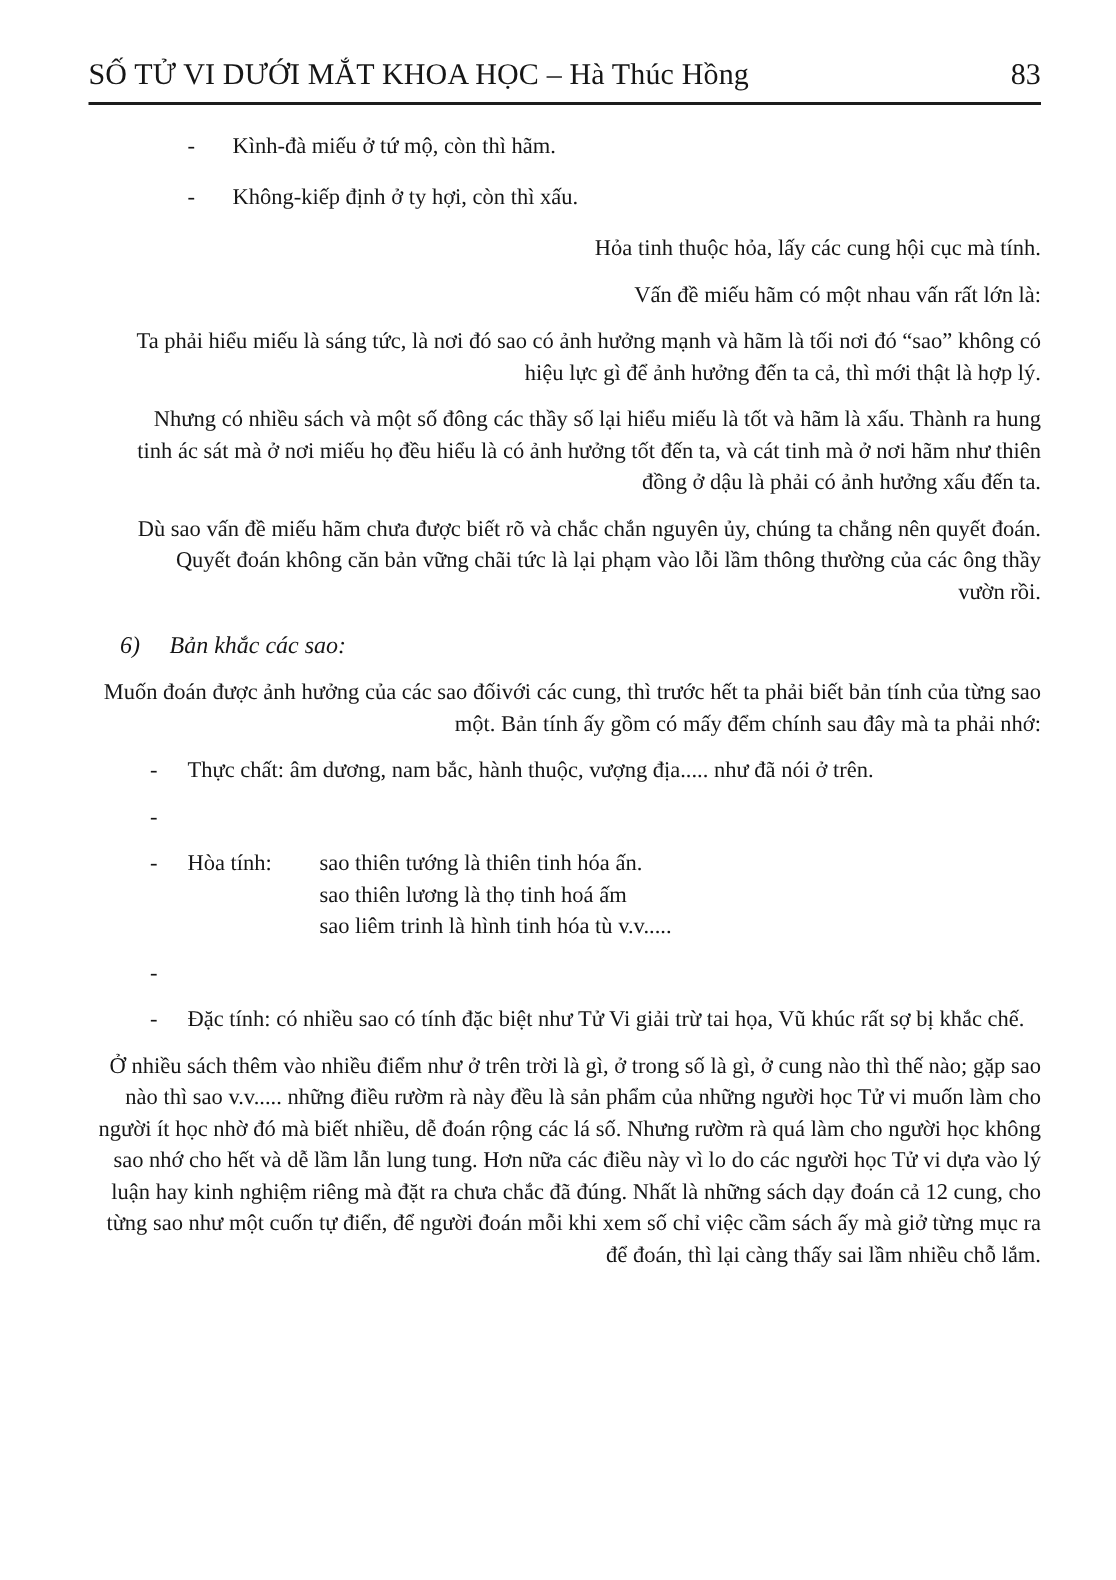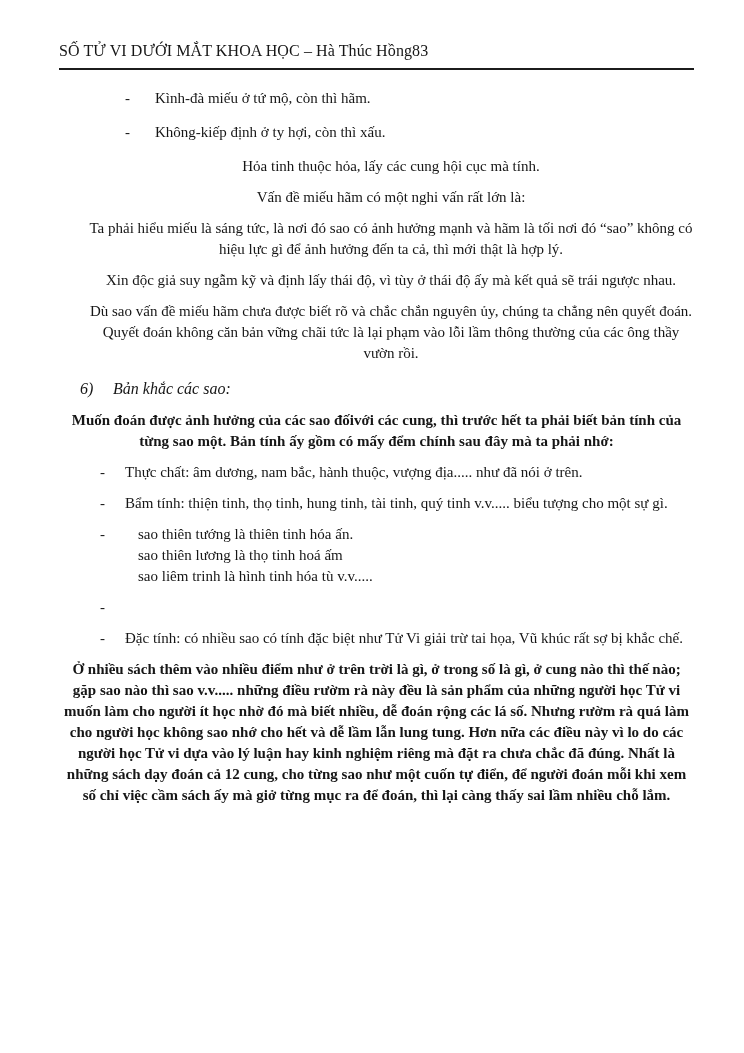--- a/index.html
+++ b/index.html
@@ -11,36 +11,37 @@
     background: #ffffff;
     padding: 40px 50px 0 59px;
     font-family: "Liberation Serif", "DejaVu Serif", serif;
     font-size: 15px;
     line-height: 21px;
     color: #161616;
     overflow: hidden;
   }
   .header-row {
     display: flex;
+    justify-content: space-between;
     align-items: baseline;
-    font-size: 16px;
+    font-size: 20px;
     letter-spacing: 0.1px;
   }
   .header-rule {
     border: none;
     border-top: 2px solid #1c1c1c;
     margin: 7px 0 0 0;
   }
   .content-top-gap { height: 18px; }
 
   .para {
     margin: 0 0 10px 29px;
-    text-align: center;
+    text-align: right;
   }
-  .para.full { margin-left: 0; font-weight: bold; }
+  .para.full { margin-left: 0; }
 
   .dash-list { margin: 0; }
   .dash-item {
     display: flex;
     margin-bottom: 13px;
   }
   .dash-item .marker {
     flex: none;
     width: 30px;
     text-align: left;
@@ -79,44 +80,44 @@
       <span class="marker">-</span>
       <span class="li-text">Kình-đà miếu ở tứ mộ, còn thì hãm.</span>
     </div>
     <div class="dash-item">
       <span class="marker">-</span>
       <span class="li-text">Không-kiếp định ở ty hợi, còn thì xấu.</span>
     </div>
   </div>
 
   <p class="para">Hỏa tinh thuộc hỏa, lấy các cung hội cục mà tính.</p>
-  <p class="para">Vấn đề miếu hãm có một nghi vấn rất lớn là:</p>
+  <p class="para">Vấn đề miếu hãm có một nhau vấn rất lớn là:</p>
   <p class="para">Ta phải hiểu miếu là sáng tức, là nơi đó sao có ảnh hưởng mạnh và hãm là tối nơi đó “sao” không có hiệu lực gì để ảnh hưởng đến ta cả, thì mới thật là hợp lý.</p>
-  <p class="para">Xin độc giả suy ngẫm kỹ và định lấy thái độ, vì tùy ở thái độ ấy mà kết quả sẽ trái ngược nhau.</p>
+  <p class="para">Nhưng có nhiều sách và một số đông các thầy số lại hiểu miếu là tốt và hãm là xấu. Thành ra hung tinh ác sát mà ở nơi miếu họ đều hiểu là có ảnh hưởng tốt đến ta, và cát tinh mà ở nơi hãm như thiên đồng ở dậu là phải có ảnh hưởng xấu đến ta.</p>
   <p class="para">Dù sao vấn đề miếu hãm chưa được biết rõ và chắc chắn nguyên ủy, chúng ta chẳng nên quyết đoán. Quyết đoán không căn bản vững chãi tức là lại phạm vào lỗi lầm thông thường của các ông thầy vườn rồi.</p>
 
   <div class="section-heading">
     <span class="h-num">6)</span>
     <span class="h-label">Bản khắc các sao:</span>
   </div>
 
   <p class="para full">Muốn đoán được ảnh hưởng của các sao đốivới các cung, thì trước hết ta phải biết bản tính của từng sao một. Bản tính ấy gồm có mấy đểm chính sau đây mà ta phải nhớ:</p>
 
   <div class="dash-list traits">
     <div class="dash-item">
       <span class="marker">-</span>
       <span class="li-text">Thực chất: âm dương, nam bắc, hành thuộc, vượng địa..... như đã nói ở trên.</span>
     </div>
     <div class="dash-item">
       <span class="marker">-</span>
-      <span class="li-text">Bẩm tính: thiện tinh, thọ tinh, hung tinh, tài tinh, quý tinh v.v..... biểu tượng cho một sự gì.</span>
     </div>
     <div class="dash-item">
       <span class="marker">-</span>
       <span class="li-text label-lines">
+        <span class="ll-label">Hòa tính:</span>
         <span class="ll-lines">
           <div>sao thiên tướng là thiên tinh hóa ấn.</div>
           <div>sao thiên lương là thọ tinh hoá ấm</div>
           <div>sao liêm trinh là hình tinh hóa tù v.v.....</div>
         </span>
       </span>
     </div>
     <div class="dash-item">
       <span class="marker">-</span>
     </div>

